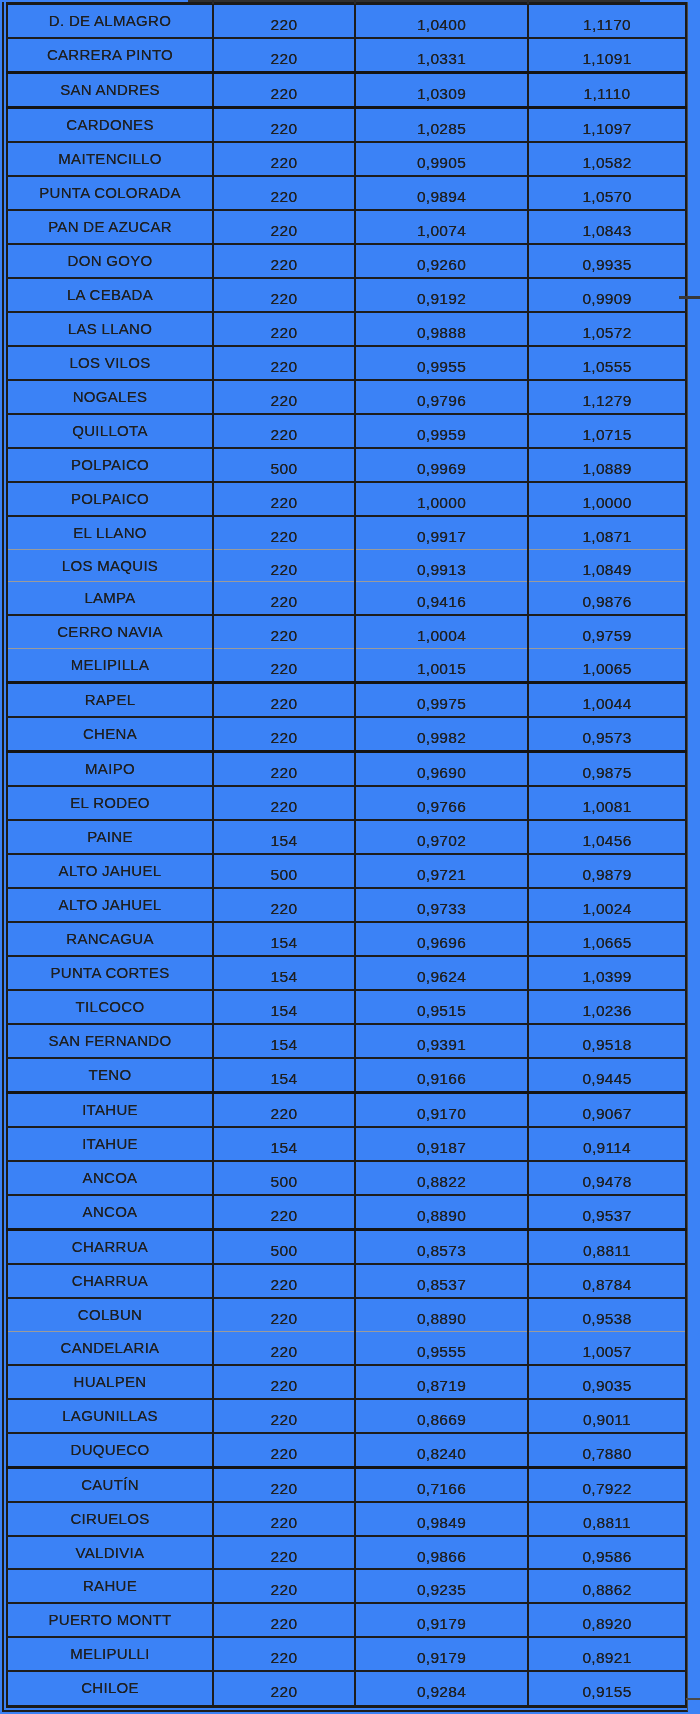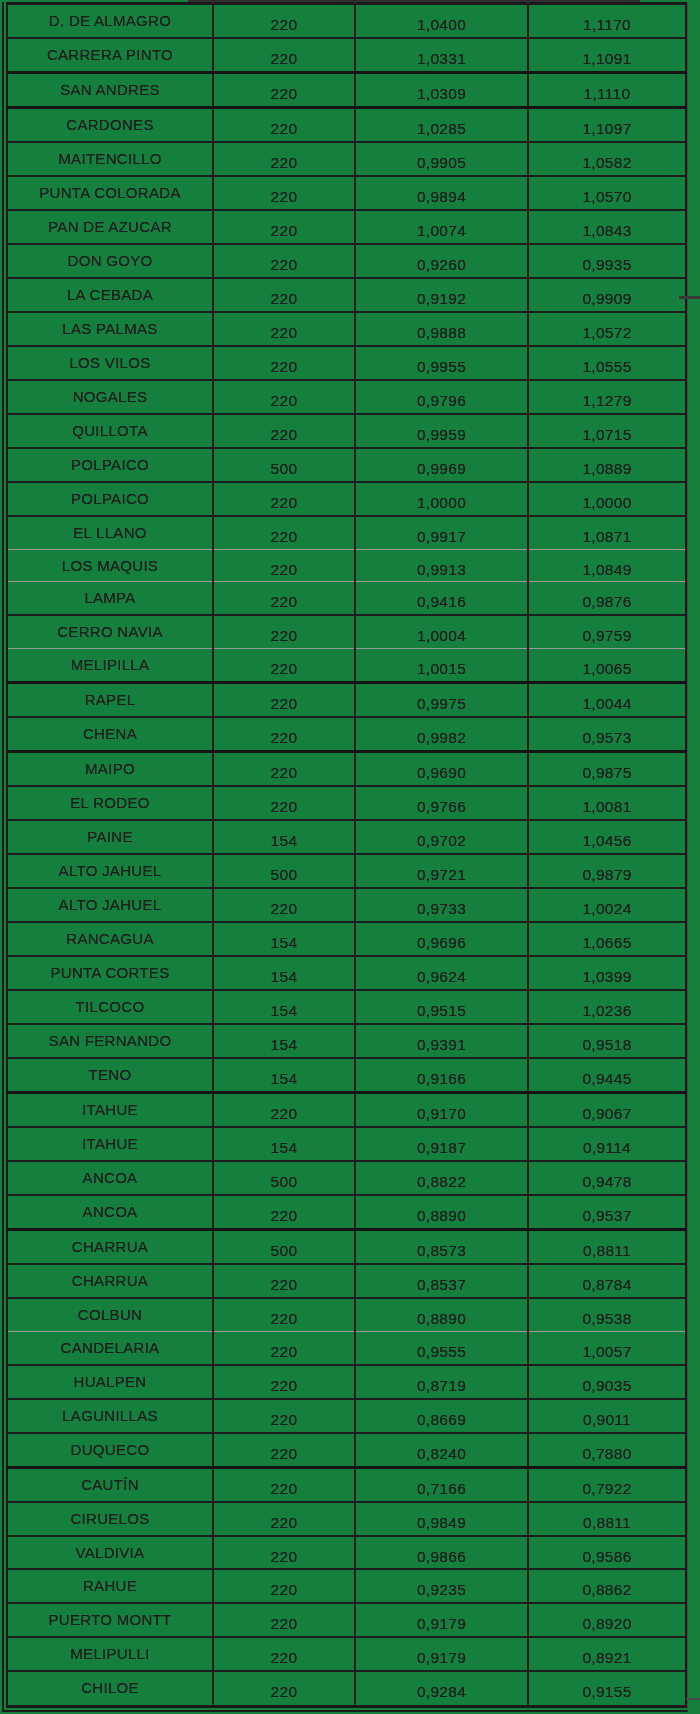--- a/index.html
+++ b/index.html
@@ -1,20 +1,20 @@
 <!DOCTYPE html>
 <html><head>
 <meta charset="utf-8">
 <style>
   html, body { margin: 0; padding: 0; background: #ffffff; }
   .page {
     position: relative;
     width: 700px;
     height: 1714px;
-    background: #15803d;
+    background: #3b82f6;
     font-family: "Liberation Sans", sans-serif;
     overflow: hidden;
   }
   
   .tbl-wrap {
     position: absolute;
     left: 2px;
     top: 2px;
     width: 686px;
     height: 1710px;
@@ -124,21 +124,21 @@
             <td class="num">0,9260</td>
             <td class="num">0,9935</td>
           </tr>
           <tr>
             <td class="name">LA CEBADA</td>
             <td class="num">220</td>
             <td class="num">0,9192</td>
             <td class="num">0,9909</td>
           </tr>
           <tr>
-            <td class="name">LAS PALMAS</td>
+            <td class="name">LAS LLANO</td>
             <td class="num">220</td>
             <td class="num">0,9888</td>
             <td class="num">1,0572</td>
           </tr>
           <tr>
             <td class="name">LOS VILOS</td>
             <td class="num">220</td>
             <td class="num">0,9955</td>
             <td class="num">1,0555</td>
           </tr>

